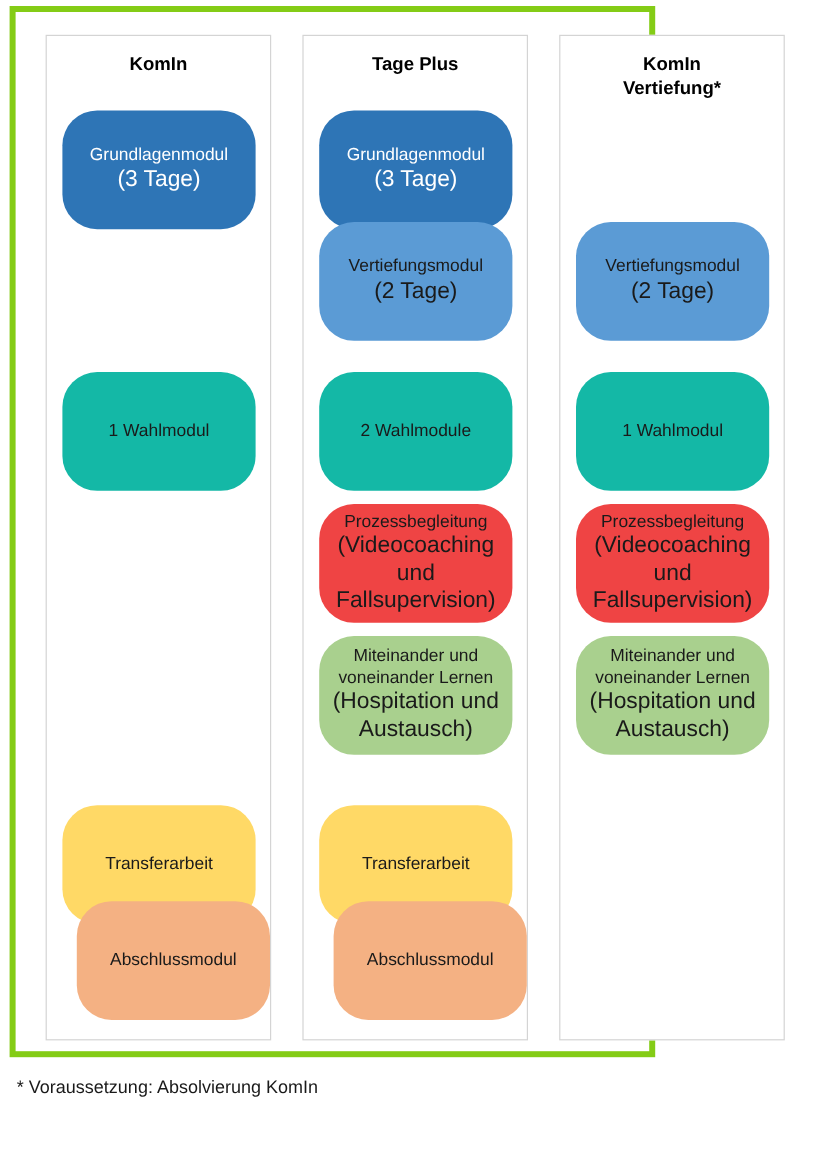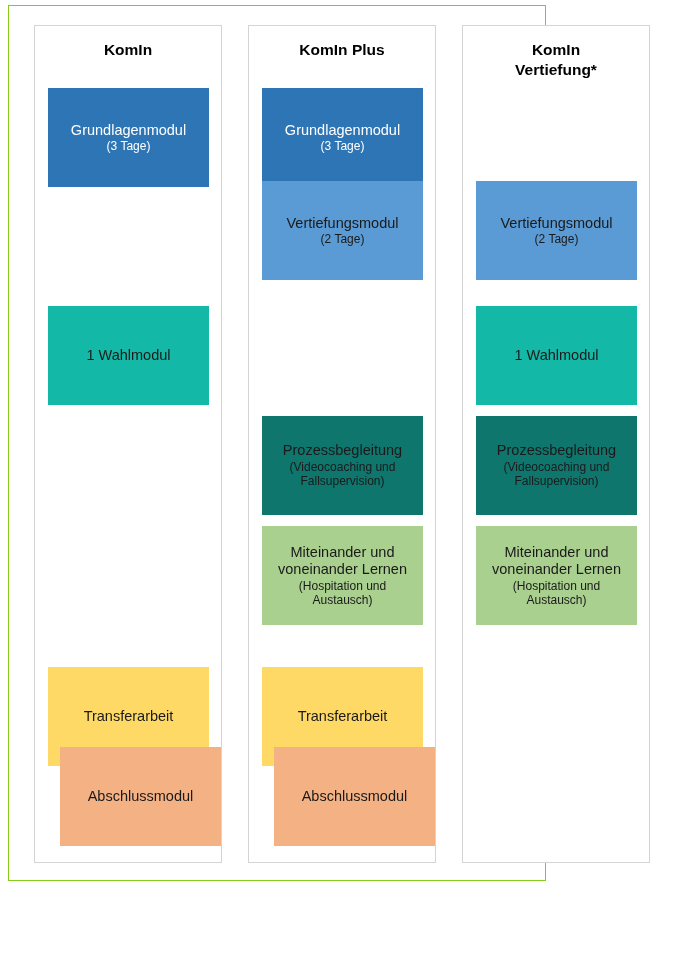--- a/index.html
+++ b/index.html
@@ -16,21 +16,21 @@
   }
 
   
   #diagram-frame {
     position: absolute;
     left: 8px;
     top: 5px;
     width: 538px;
     height: 876px;
     box-sizing: border-box;
-    border: 1px solid #84cc16;
+    border: 5px solid #84cc16;
     background: #ffffff;
   }
 
   
   #columns {
     position: absolute;
     left: 0;
     top: 0;
     width: 100%;
     height: 100%;
@@ -67,46 +67,47 @@
     left: 13px;
     width: 161px;
     height: 99px;
     box-sizing: border-box;
     display: flex;
     flex-direction: column;
     align-items: center;
     justify-content: center;
     text-align: center;
     padding: 2px 4px;
+    border-radius: 29px;
   }
   .block .line-main {
     font-size: 14.5px;
     line-height: 1.2;
     white-space: pre-line;
   }
   .block .line-sub {
-    font-size: 12px;
+    font-size: 19px;
     line-height: 1.2;
     white-space: pre-line;
   }
 
   
   .slot-0 { top: 62px; }
   .slot-1 { top: 155px; }
   .slot-2 { top: 280px; }
   .slot-3 { top: 390px; }
   .slot-4 { top: 500px; }
   .slot-5 { top: 612px; }
   .slot-6 { top: 721px; margin-left: 12px; }
 
   
   .c-darkblue  { background: #2E75B6; color: #ffffff; }
   .c-midblue   { background: #5B9BD5; color: #1a1a1a; }
   .c-paleblue  { background: #14b8a6; color: #1a1a1a; }
-  .c-palegreen { background: #0f766e; color: #1a1a1a; }
+  .c-palegreen { background: #ef4444; color: #1a1a1a; }
   .c-green     { background: #A9D08E; color: #1a1a1a; text-align: center; }
   .c-yellow    { background: #FFD966; color: #1a1a1a; margin-top: 29px; }
   .c-orange    { background: #F4B183; color: #1a1a1a; }
 
   
   #footnotes {
     position: absolute;
     left: 14px;
     top: 895px;
     width: 650px;
@@ -132,28 +133,31 @@
           <div class="line-main">1 Wahlmodul</div>
         </div>
         <div class="block slot-5 c-yellow">
           <div class="line-main">Transferarbeit</div>
         </div>
         <div class="block slot-6 c-orange">
           <div class="line-main">Abschlussmodul</div>
         </div>
       </div>
       <div class="column-card col-1">
-        <div class="column-title">KomIn Plus</div>
+        <div class="column-title">Tage Plus</div>
         <div class="block slot-0 c-darkblue">
           <div class="line-main">Grundlagenmodul</div>
           <div class="line-sub">(3 Tage)</div>
         </div>
         <div class="block slot-1 c-midblue">
           <div class="line-main">Vertiefungsmodul</div>
           <div class="line-sub">(2 Tage)</div>
+        </div>
+        <div class="block slot-2 c-paleblue">
+          <div class="line-main">2 Wahlmodule</div>
         </div>
         <div class="block slot-3 c-palegreen">
           <div class="line-main">Prozessbegleitung</div>
           <div class="line-sub">(Videocoaching und
 Fallsupervision)</div>
         </div>
         <div class="block slot-4 c-green">
           <div class="line-main">Miteinander und
 voneinander Lernen</div>
           <div class="line-sub">(Hospitation und
@@ -185,13 +189,14 @@
           <div class="line-main">Miteinander und
 voneinander Lernen</div>
           <div class="line-sub">(Hospitation und
 Austausch)</div>
         </div>
       </div>
     </div>
 </div>
 
 <div id="footnotes">
+    <div class="footnote-line">* Voraussetzung: Absolvierung KomIn</div>
   </div>
 
 </body></html>

